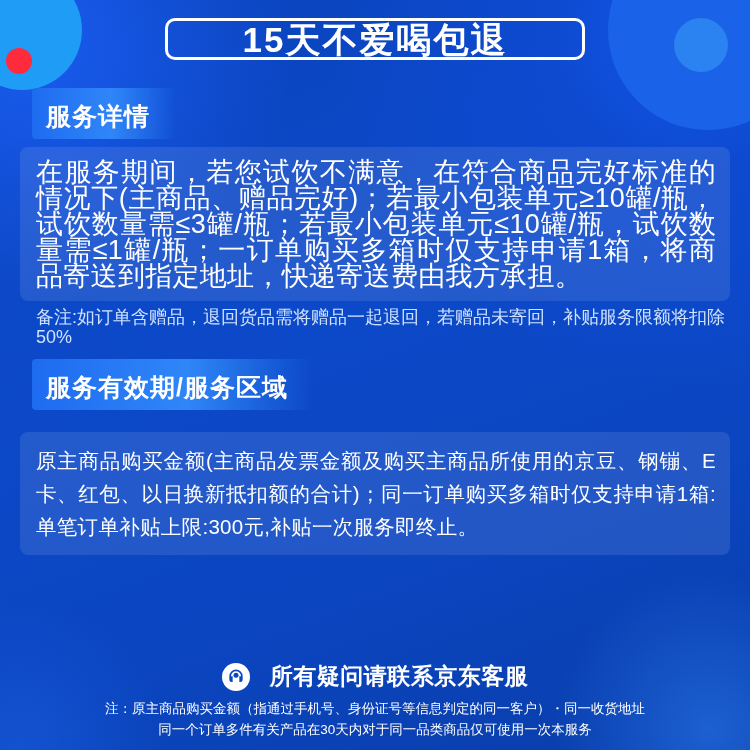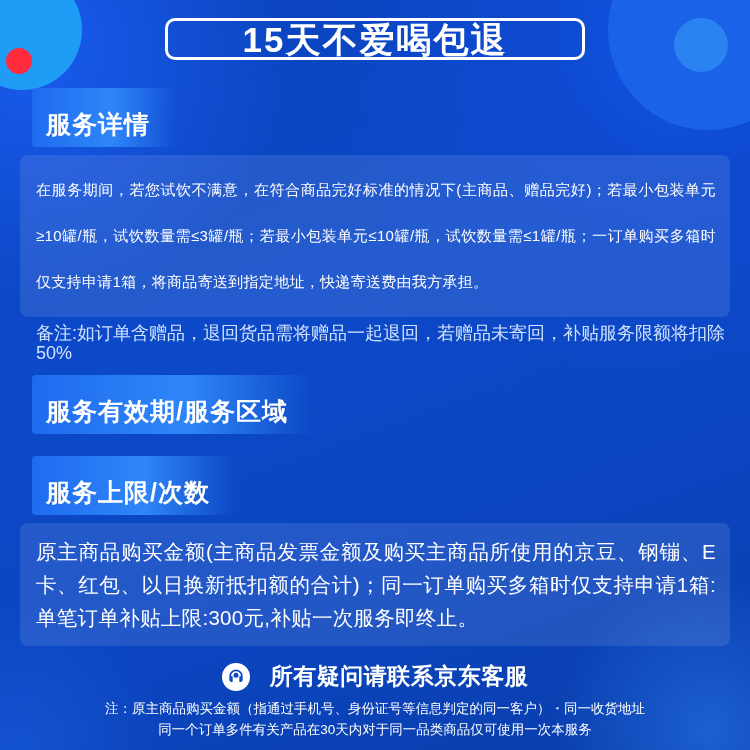--- a/index.html
+++ b/index.html
@@ -92,39 +92,39 @@
     width: 710px;
   }
 
   
   .sec-head {
     display: inline-block;
     background: linear-gradient(90deg, #1e6bf0 0%, #2f86f8 55%, rgba(47,134,248,0) 100%);
     color: #ffffff;
     font-size: 25px;
     font-weight: bold;
-    padding: 20px 26px 6px 14px;
+    padding: 12px 26px 6px 14px;
     border-radius: 4px;
     letter-spacing: 1px;
   }
   .sec-head-wrap {
     margin: 0 0 8px 12px;
   }
 
   .card {
     background: rgba(255,255,255,0.10);
     border-radius: 8px;
     padding: 12px 14px 12px 16px;
     box-sizing: border-box;
     margin: 0 0 6px 0;
   }
   .body-text {
     color: #ffffff;
-    font-size: 15px;
-    line-height: 46px;
+    font-size: 27px;
+    line-height: 26px;
     letter-spacing: .3px;
     text-align: justify;
   }
   .note {
     color: #cfe2ff;
     font-size: 18px;
     line-height: 20px;
     margin: 4px 0 12px 16px;
   }
   .sec2-card .body-text,
@@ -196,23 +196,20 @@
       <div class="body-text">在服务期间，若您试饮不满意，在符合商品完好标准的情况下(主商品、赠品完好)；若最小包装单元≥10罐/瓶，试饮数量需≤3罐/瓶；若最小包装单元≤10罐/瓶，试饮数量需≤1罐/瓶；一订单购买多箱时仅支持申请1箱，将商品寄送到指定地址，快递寄送费由我方承担。</div>
     </div>
     <div class="note">备注:如订单含赠品，退回货品需将赠品一起退回，若赠品未寄回，补贴服务限额将扣除50%</div>
 
     <div class="sec-head-wrap">
       <span class="sec-head">服务有效期/服务区域</span>
     </div>
 
     <div class="spacer-md"></div>
 
-    <div class="sec-head-wrap">
-      <span class="sec-head">服务上限/次数</span>
-    </div>
     <div class="card sec3-card">
       <div class="body-text">原主商品购买金额(主商品发票金额及购买主商品所使用的京豆、钢镚、E卡、红包、以日换新抵扣额的合计)；同一订单购买多箱时仅支持申请1箱:单笔订单补贴上限:300元,补贴一次服务即终止。</div>
     </div>
 
   </div>
 
   <div class="footer">
     <div class="cs-line">
       <span class="cs-icon">
         <svg width="20" height="20" viewBox="0 0 24 24" aria-hidden="true">

